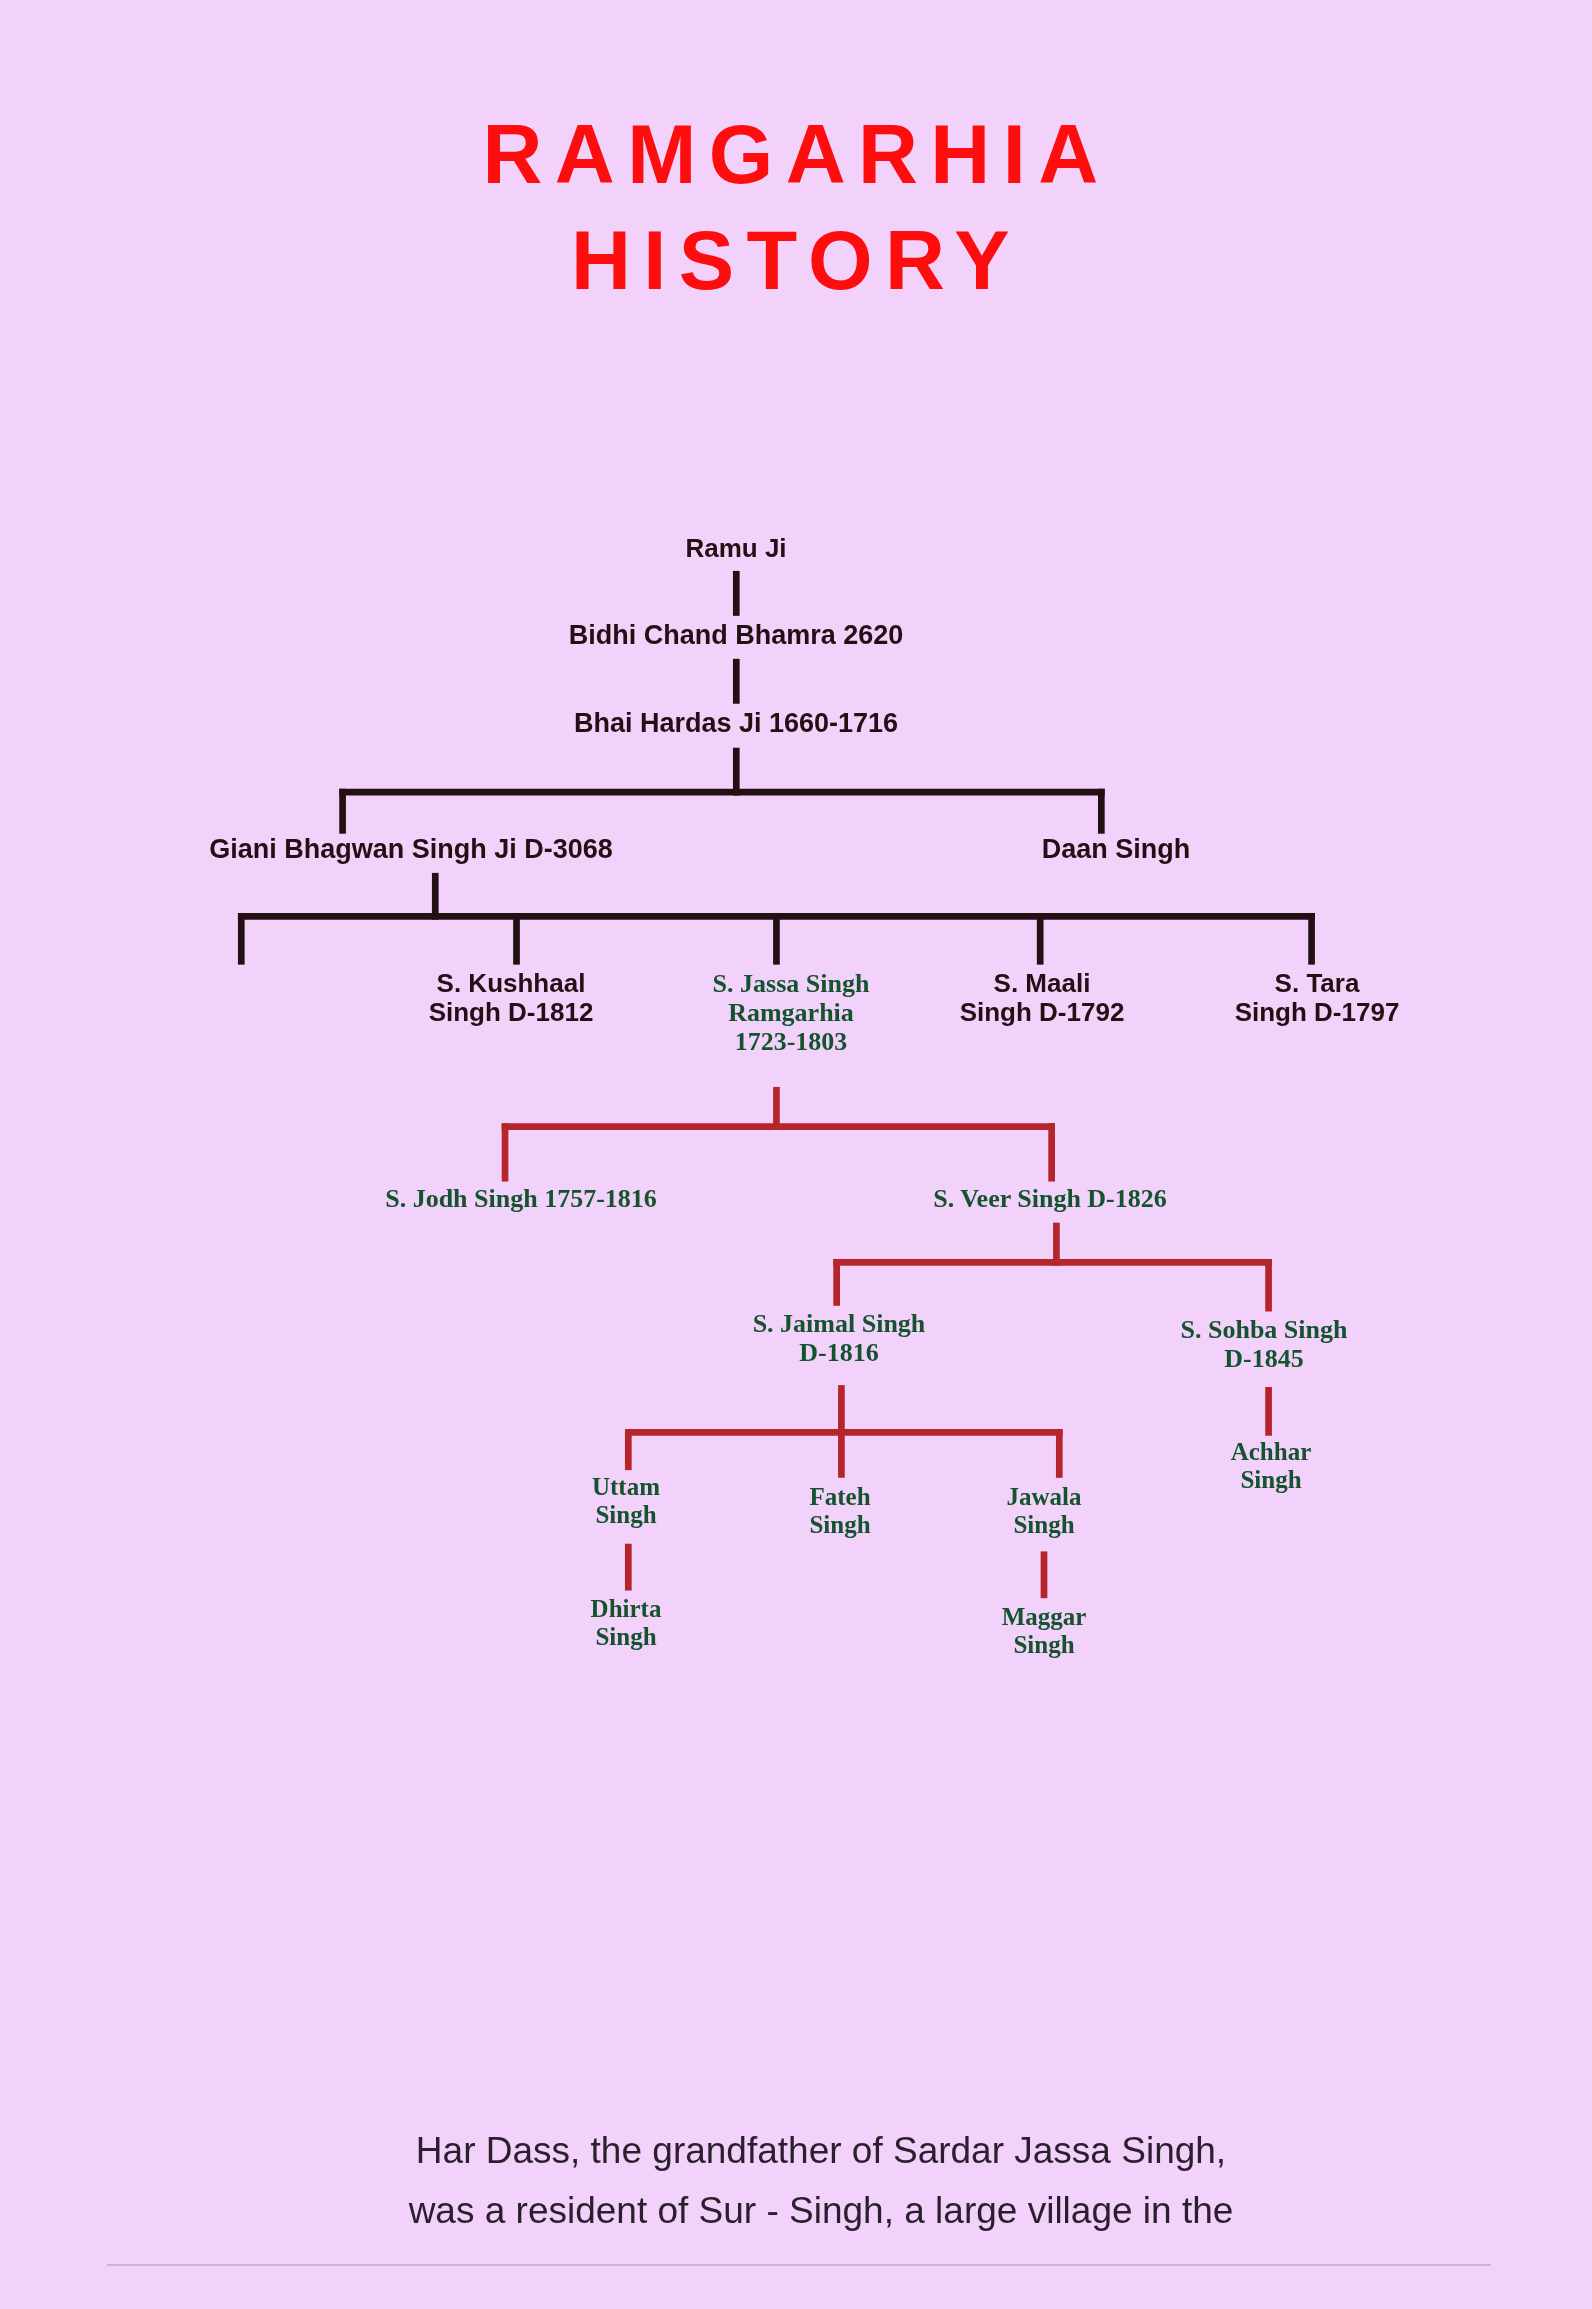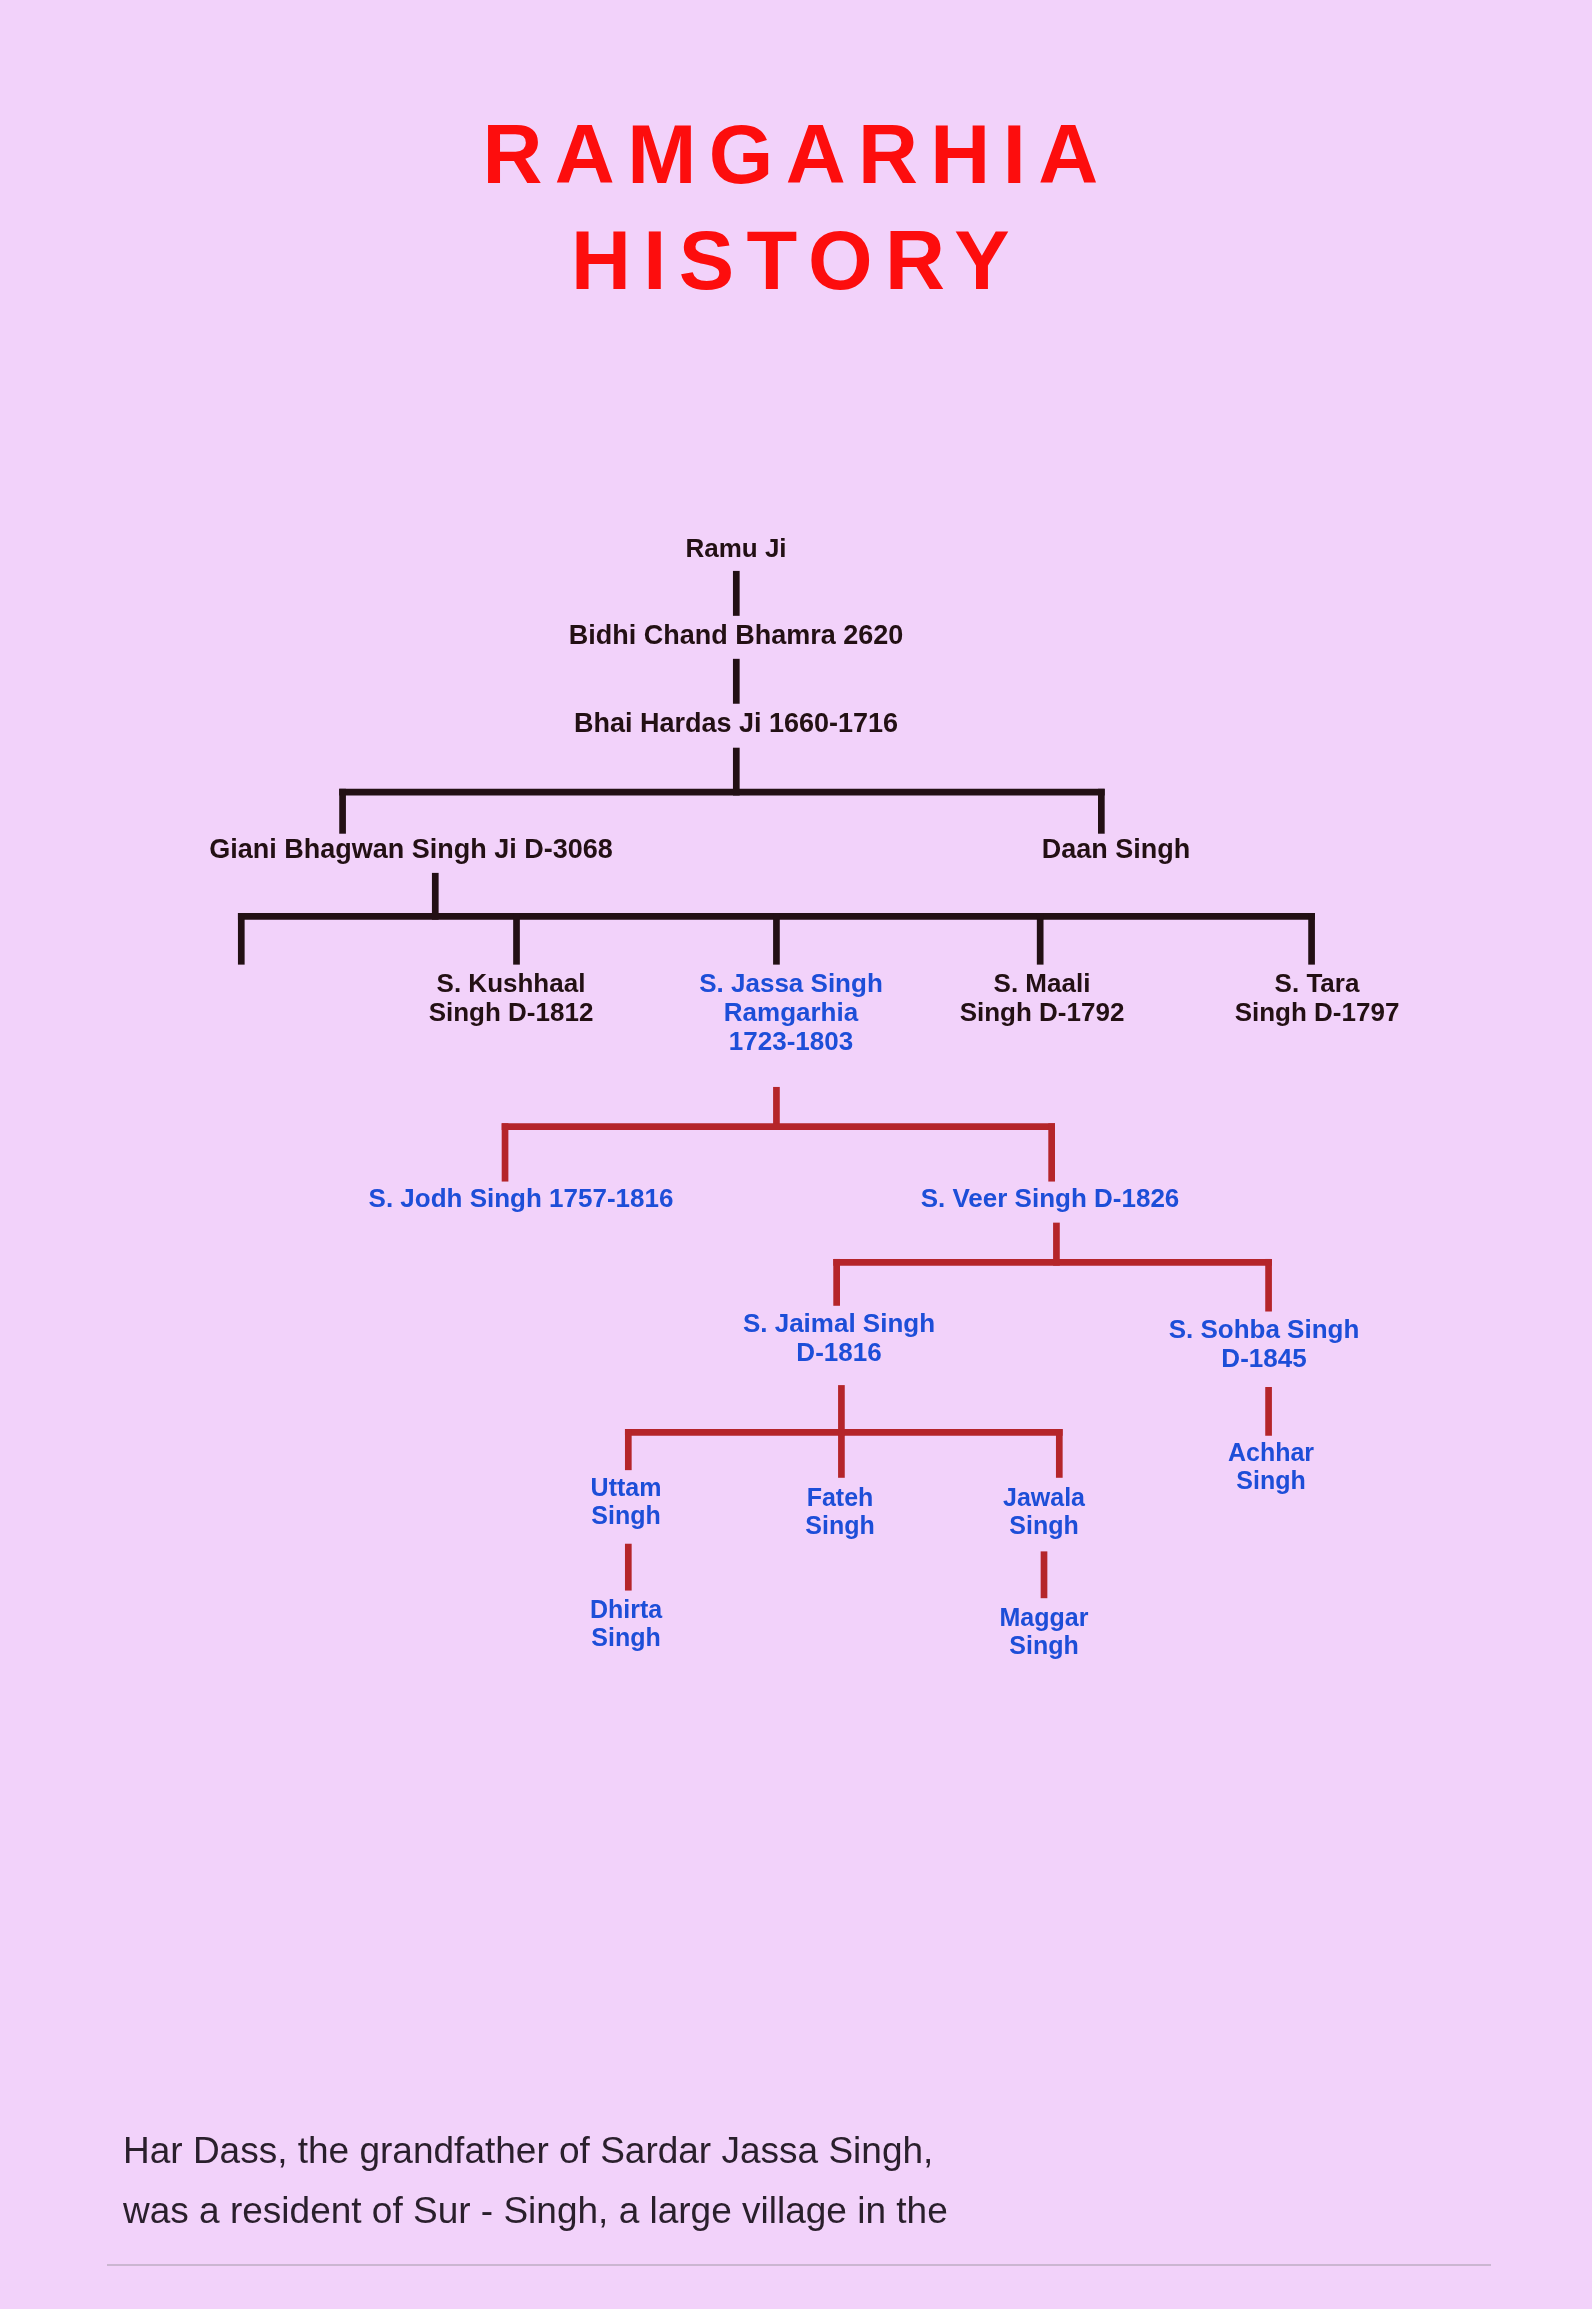--- a/index.html
+++ b/index.html
@@ -60,21 +60,21 @@
     position: absolute;
     text-align: center;
     font-weight: bold;
     line-height: 1.12;
     white-space: nowrap;
     transform: translateX(-50%);
   }
   .node.wrap { white-space: normal; }
 
   .node.black { color: #231014; }
-  .node.red   { color: #1d4ed8; }
+  .node.red   { color: #14532d; font-family: Liberation Serif, serif; }
 
   .n-ramu      { top: 514px; font-size: 26px; }
   .n-bidhi     { top: 600px; font-size: 27px; }
   .n-hardas    { top: 688px; font-size: 27px; }
   .n-bhagwan   { top: 814px; font-size: 27px; }
   .n-daan      { top: 814px; font-size: 27px; }
 
   .n-sib       { top: 949px; font-size: 26px; width: 258px; }
   .n-jassa     { top: 949px; font-size: 26px; width: 277px; }
 
@@ -102,22 +102,23 @@
     font-weight: bold;
     font-size: 78px;
     line-height: 1.18;
     letter-spacing: 0.5px;
   }
 
   
   .body-text {
     position: absolute;
     top: 2101px;
-    left: 123px;
+    left: 133px;
     width: 1376px;
+    text-align: center;
     color: #2a1f2c;
     font-size: 37px;
     line-height: 1.62;
     font-family: "Liberation Sans", sans-serif;
   }
   .body-text .bt-line { display: block; }
 
   .divider {
     position: absolute;
     top: 2244px;

